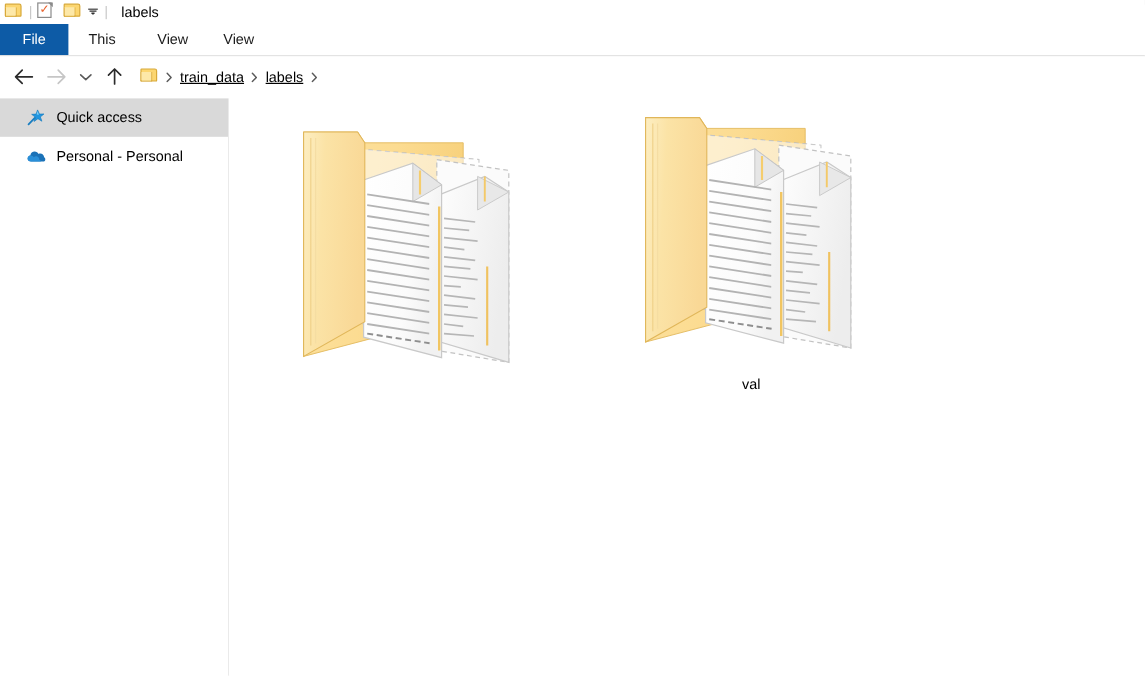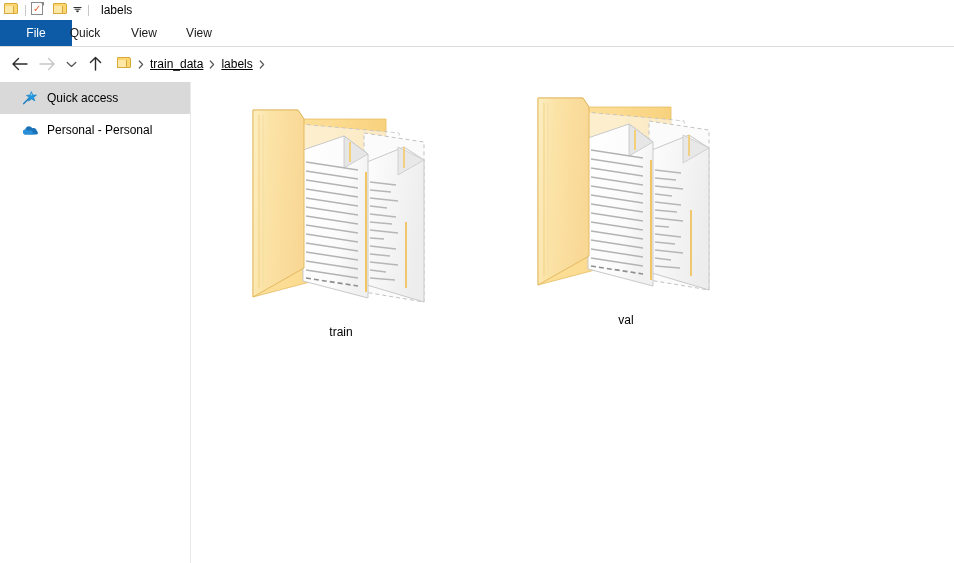--- a/index.html
+++ b/index.html
@@ -150,21 +150,21 @@
     height: 26px;
     line-height: 26px;
     font-size: 12px;
     text-align: center;
     color: #1a1a1a;
     white-space: nowrap;
     cursor: default;
   }
   .tab.file {
     left: 0;
-    width: 72px;
+    width: 57px;
     background: #0d5ba6;
     color: #ffffff;
   }
   .tab.home  { left: 60px;  width: 50px; }
   .tab.share { left: 118px; width: 52px; }
   .tab.view  { left: 176px; width: 46px; }
 
   
   .addressbar {
     position: absolute;
@@ -376,21 +376,21 @@
     </svg>
   </div>
 
   <div class="qat-sep"></div>
 
   <span class="window-title">labels</span>
 </div>
 
 <div class="ribbon">
   <div class="tab file">File</div>
-  <div class="tab home">Quick</div>
+  <div class="tab home">This</div>
   <div class="tab share">View</div>
   <div class="tab view">View</div>
 </div>
 <div class="ribbon-underline"></div>
 
 <div class="addressbar">
 
   <div class="nav-btn nav-back">
     <svg width="17" height="14" viewBox="0 0 17 14">
       <path d="M16 7 L2 7 M7.5 1.5 L2 7 L7.5 12.5" stroke="#2b2b2b" stroke-width="1.4" fill="none" stroke-linecap="round" stroke-linejoin="round"></path>
@@ -568,21 +568,20 @@
           </g>
 
           <line x1="60" y1="176" x2="112" y2="184" stroke="#8e8e8e" stroke-width="1.6" stroke-dasharray="5 3"></line>
 
           <path d="M7 8 L52 8 L58 17 L58 166 L7 195 Z" fill="url(#ffrontA)" stroke="#e0b659" stroke-width="0.9"></path>
 
           <path d="M13 13 L13 186" stroke="#f0cf86" stroke-width="1" fill="none" opacity="0.9"></path>
           <path d="M17 13 L17 184" stroke="#f4dba2" stroke-width="1" fill="none" opacity="0.9"></path>
         </svg>
       </div>
-      <div class="caption">train</div>
     </div>
 
     <div class="file-item" style="left:340px; top:8px;">
       <div class="icon-wrap">
         <svg class="folder-big" width="190" height="215" viewBox="0 0 190 215">
           <defs>
             <linearGradient id="fbackB" x1="0" y1="0" x2="1" y2="0.3">
               <stop offset="0%" stop-color="#fce2a0"></stop>
               <stop offset="55%" stop-color="#fcdc92"></stop>
               <stop offset="100%" stop-color="#f7d07a"></stop>

